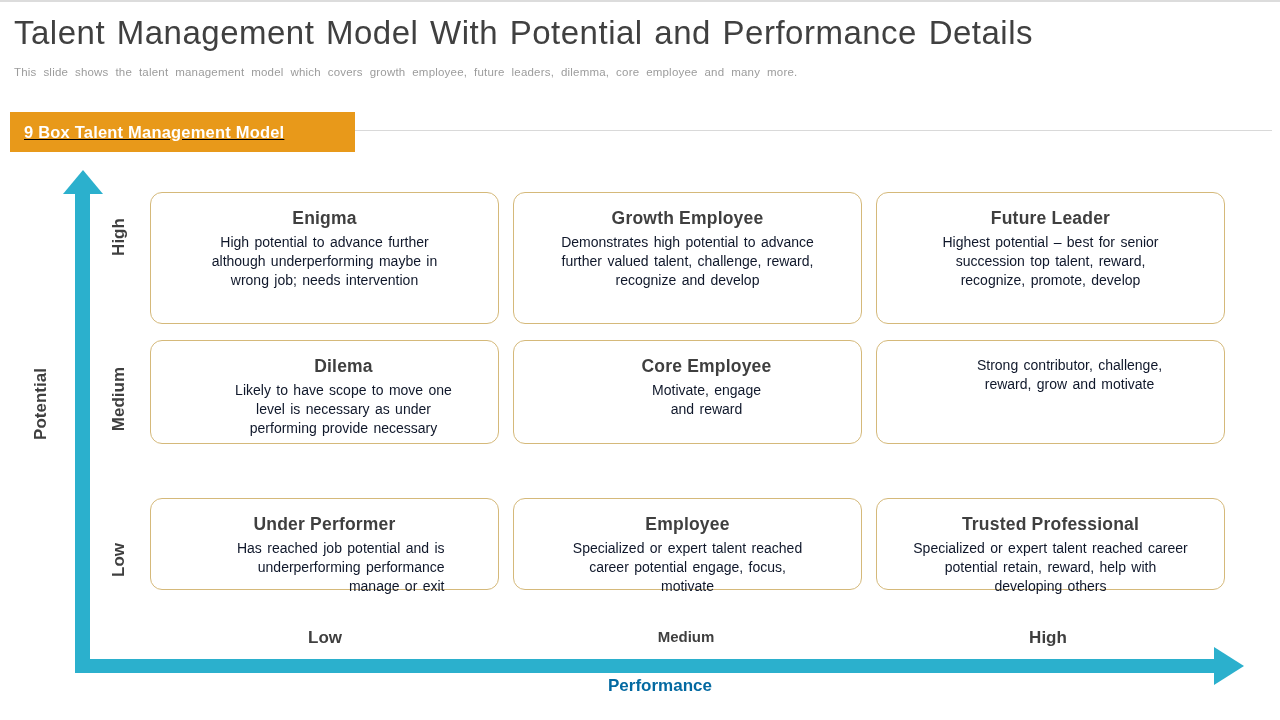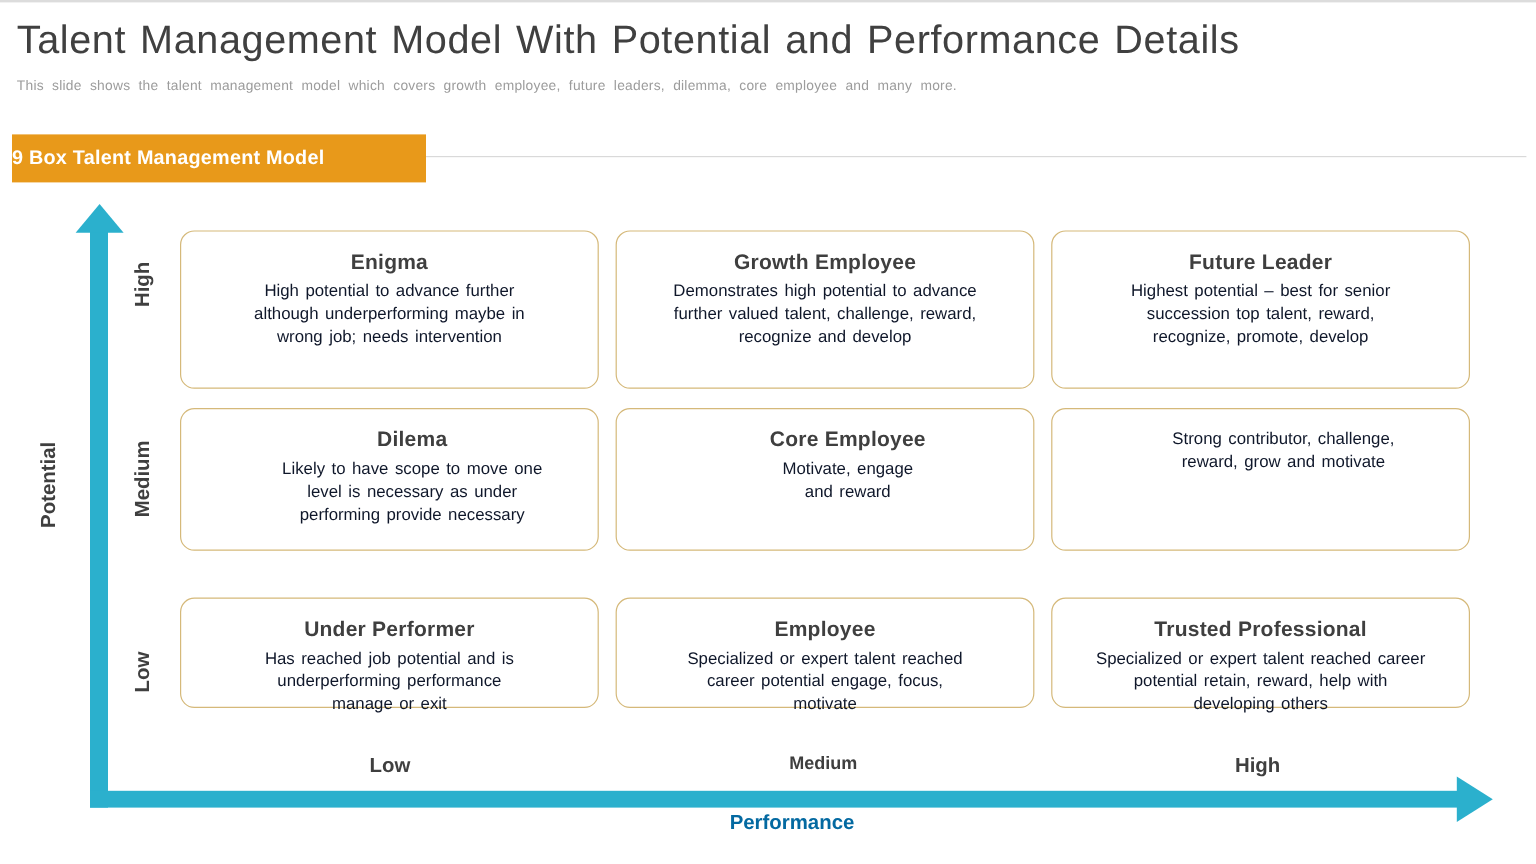--- a/index.html
+++ b/index.html
@@ -17,21 +17,21 @@
   }
   .slide-subtitle{
     position:absolute;left:14px;top:66px;margin:0;
     font-size:11.5px;color:#9c9c9c;letter-spacing:0.2px;word-spacing:3.5px;
   }
 
   
   .banner{
     position:absolute;left:10px;top:112px;width:345px;height:40px;
     background:var(--accent-orange,#E8991A);
-    display:flex;align-items:center;padding-left:0;box-sizing:border-box;
+    display:flex;align-items:center;padding-left:14px;box-sizing:border-box;text-decoration:underline;
   }
   .banner-label{color:#ffffff;font-weight:700;font-size:16.5px;letter-spacing:0.2px;}
   .divider{position:absolute;left:355px;top:130px;width:917px;height:1px;background:#d9d9d9;}
 
   
   .v-arrow-bar{position:absolute;left:75px;top:192px;width:15px;height:481px;background:var(--accent-teal,#2BB0CD);}
   .v-arrow-head{
     position:absolute;left:63px;top:170px;width:0;height:0;
     border-left:20px solid transparent;border-right:20px solid transparent;
     border-bottom:24px solid var(--accent-teal,#2BB0CD);
@@ -53,26 +53,26 @@
   #yl-medium{left:59px;top:388px;}
   #yl-low{left:59px;top:549px;}
 
   
   .box{
     position:absolute;width:349px;background:#ffffff;box-sizing:border-box;
     border:1.4px solid var(--box-border,#D5B97A);border-radius:12px;
     display:flex;flex-direction:column;align-items:center;padding-top:15px;
   }
   .c0{left:150px;}  .c1{left:513px;}  .c2{left:876px;}
-  .r0{top:192px;height:132px;} .r1{top:340px;height:119px;padding-left:38px;} .r2{top:498px;height:92px;}
+  .r0{top:192px;height:132px;} .r1{top:340px;height:104px;padding-left:38px;} .r2{top:498px;height:92px;}
   .box-title{margin:0 0 4px 0;font-size:17.5px;font-weight:700;color:#3f3f3f;letter-spacing:0.2px;}
   .box-desc{margin:0;font-size:14px;line-height:19px;color:#0f172a;text-align:center;word-spacing:1.5px;}
   #b00 .box-desc{max-width:250px;} #b01 .box-desc{max-width:295px;} #b02 .box-desc{max-width:250px;}
   #b10 .box-desc{max-width:235px;} #b11 .box-desc{max-width:130px;} #b12 .box-desc{max-width:222px;}
-  #b20 .box-desc{max-width:240px;} #b21 .box-desc{max-width:255px;} #b22 .box-desc{max-width:275px;}
+  #b20 .box-desc{max-width:240px;text-align:right;} #b21 .box-desc{max-width:255px;} #b22 .box-desc{max-width:275px;}
 
   
   .xlabel{position:absolute;top:628px;width:160px;text-align:center;font-weight:700;font-size:17px;color:#3f3f3f;}
   #xl-low{left:245px;}
   #xl-medium{left:606px;font-size:15px;}
   #xl-high{left:968px;}
   .x-title{
     position:absolute;left:580px;top:676px;width:160px;text-align:center;
     font-weight:700;font-size:17px;color:#0369a1;margin:0;
   }

